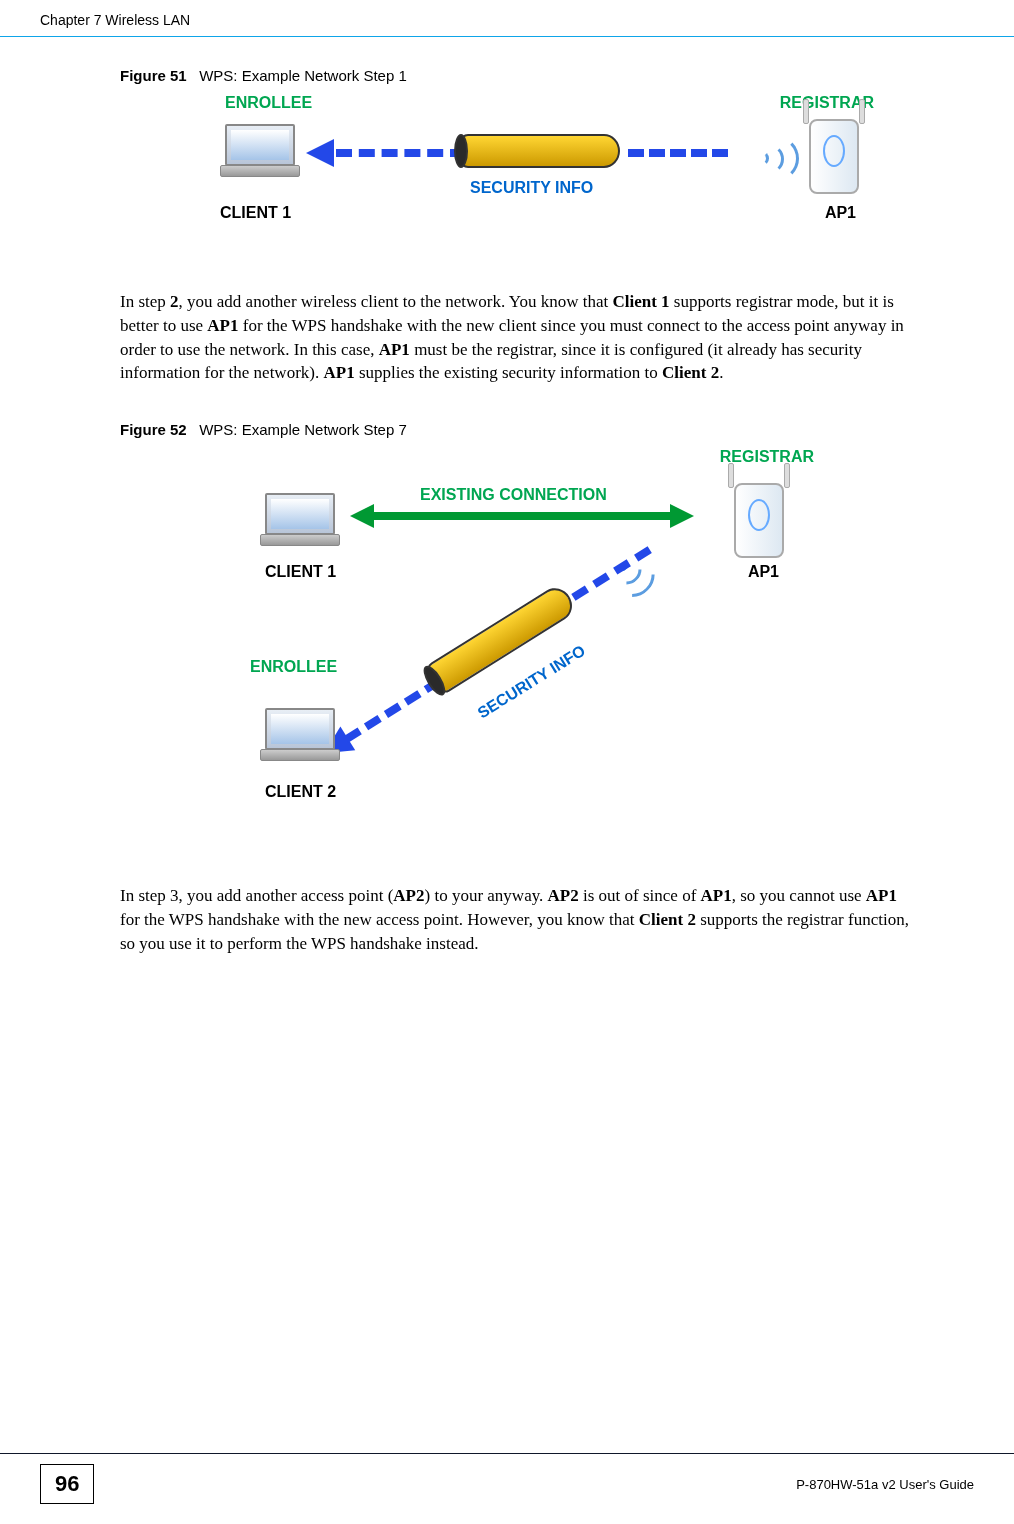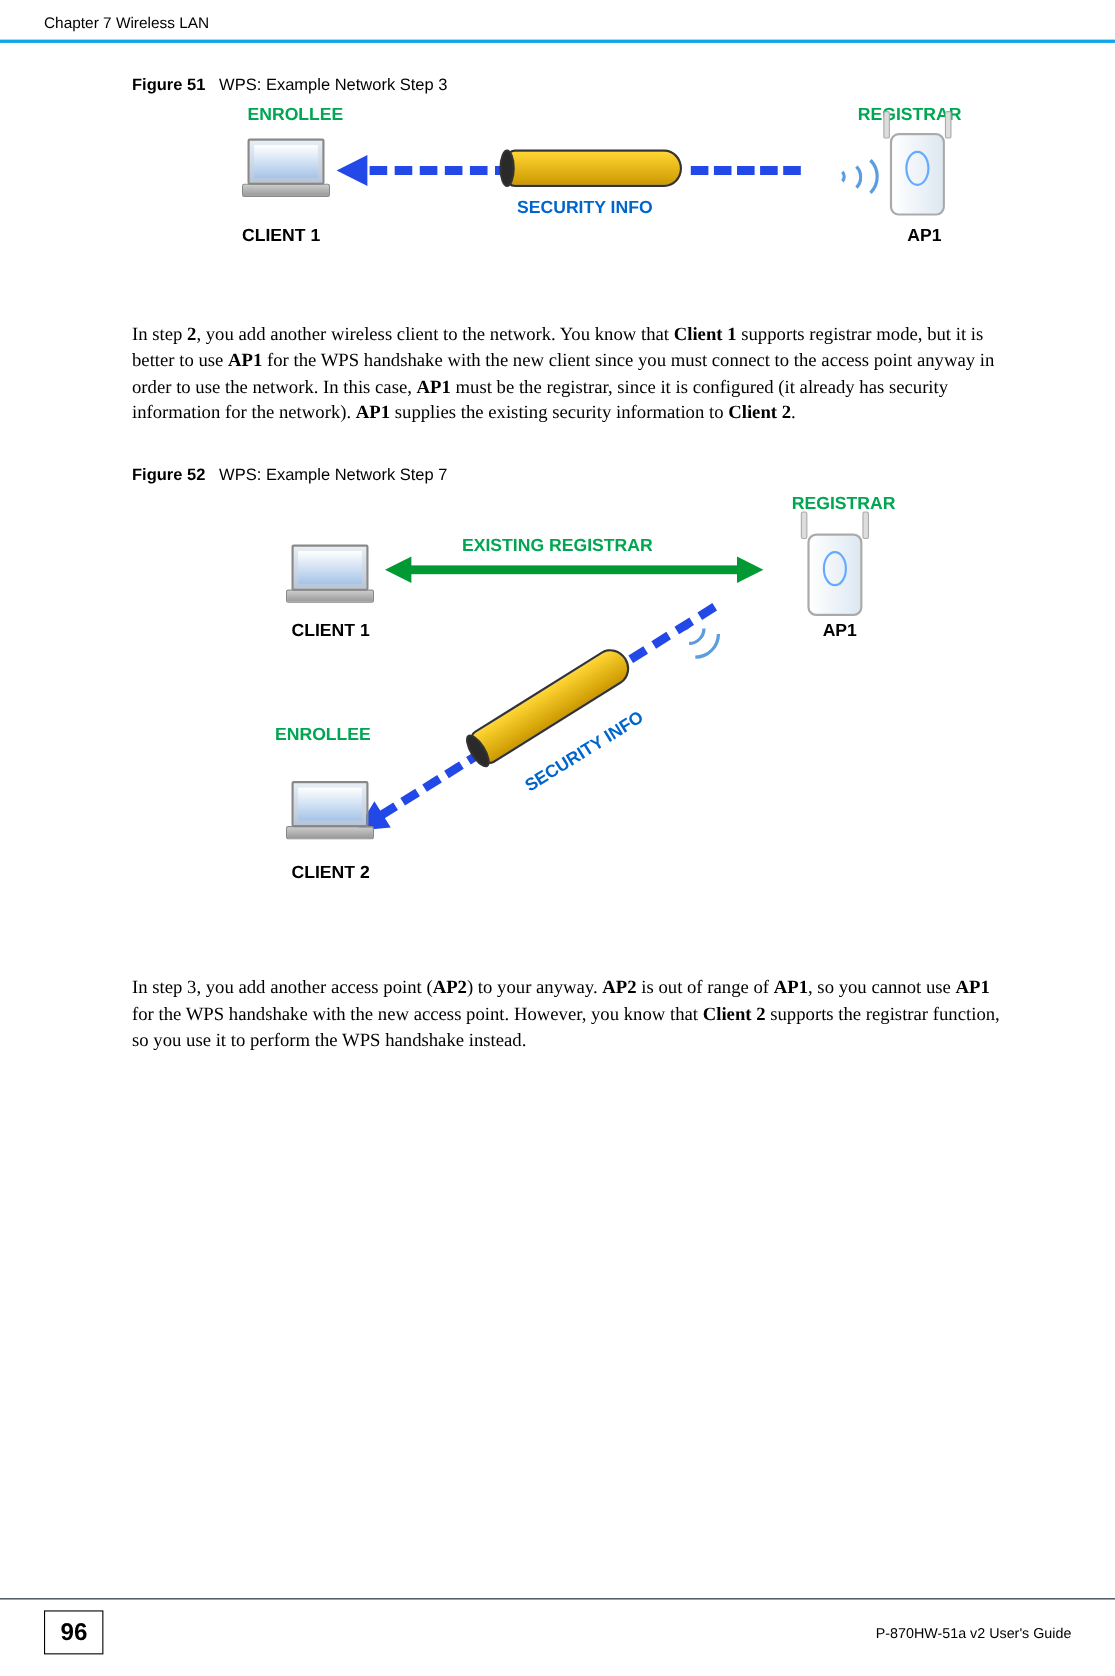--- a/index.html
+++ b/index.html
@@ -11,21 +11,21 @@
       font-family: Georgia, 'Times New Roman', serif;
       background: #fff;
       width: 1014px;
       height: 1524px;
       position: relative;
     }
     .header {
       display: flex;
       justify-content: space-between;
       padding: 12px 40px 8px;
-      border-bottom: 3px solid #0ea5e9;
+      border-bottom: 1px solid #0ea5e9;
       font-family: Arial, sans-serif;
       font-size: 14px;
     }
     .content {
       padding: 20px 100px 0 120px;
     }
     .figure-caption {
       font-family: Arial, sans-serif;
       font-size: 15px;
       margin-bottom: 10px;
@@ -239,21 +239,21 @@
 </head>
 <body>
 
 <div class="header">
   <span>Chapter 7 Wireless LAN</span>
 </div>
 
 <div class="content">
 
   <div class="figure-caption">
-    <span class="fig-num">Figure 51</span>&nbsp;&nbsp;&nbsp;<span>WPS: Example Network Step 3</span>
+    <span class="fig-num">Figure 51</span>&nbsp;&nbsp;&nbsp;<span>WPS: Example Network Step 1</span>
   </div>
 
   <div class="figure51">
     <div class="label label-enrollee" style="left:105px; top:0;">ENROLLEE</div>
     <div class="label label-registrar" style="right:40px; top:0;">REGISTRAR</div>
 
     <div class="laptop" style="left:100px; top:30px;">
       <div class="screen"></div>
       <div class="base"></div>
     </div>
@@ -287,21 +287,21 @@
   <p class="body-text">
     <span>In step </span><b>2</b><span>, you add another wireless client to the network. You know that </span><b>Client 1</b><span> supports registrar mode, but it is better to use </span><b>AP1</b><span> for the WPS handshake with the new client since you must connect to the access point anyway in order to use the network. In this case, </span><b>AP1</b><span> must be the registrar, since it is configured (it already has security information for the network). </span><b>AP1</b><span> supplies the existing security information to </span><b>Client 2</b><span>.</span>
   </p>
 
   <div class="figure-caption">
     <span class="fig-num">Figure 52</span>&nbsp;&nbsp;&nbsp;<span>WPS: Example Network Step 7</span>
   </div>
 
   <div class="figure52">
     <div class="label label-registrar" style="right:100px; top:0;">REGISTRAR</div>
-    <div class="label label-existing" style="left:300px; top:38px;">EXISTING REGISTRAR</div>
+    <div class="label label-existing" style="left:300px; top:38px;">EXISTING CONNECTION</div>
 
     <div class="laptop" style="left:140px; top:45px;">
       <div class="screen"></div>
       <div class="base"></div>
     </div>
     <div class="label label-client" style="left:145px; top:115px;">CLIENT 1</div>
 
     <div class="ap-device" style="right:120px; top:25px;">
       <div class="ap-antenna left"></div>
       <div class="ap-antenna right"></div>
@@ -334,21 +334,21 @@
 
     <div class="label label-enrollee" style="left:130px; top:210px;">ENROLLEE</div>
     <div class="laptop" style="left:140px; top:260px;">
       <div class="screen"></div>
       <div class="base"></div>
     </div>
     <div class="label label-client" style="left:145px; top:335px;">CLIENT 2</div>
   </div>
 
   <p class="body-text">
-    <span>In step 3, you add another access point (</span><b>AP2</b><span>) to your anyway. </span><b>AP2</b><span> is out of range of </span><b>AP1</b><span>, so you cannot use </span><b>AP1</b><span> for the WPS handshake with the new access point. However, you know that </span><b>Client 2</b><span> supports the registrar function, so you use it to perform the WPS handshake instead.</span>
+    <span>In step 3, you add another access point (</span><b>AP2</b><span>) to your anyway. </span><b>AP2</b><span> is out of since of </span><b>AP1</b><span>, so you cannot use </span><b>AP1</b><span> for the WPS handshake with the new access point. However, you know that </span><b>Client 2</b><span> supports the registrar function, so you use it to perform the WPS handshake instead.</span>
   </p>
 
 </div>
 
 <div class="footer">
   <div class="page-number">96</div>
   <div class="guide-name">P-870HW-51a v2 User's Guide</div>
 </div>
 
 </body></html>

